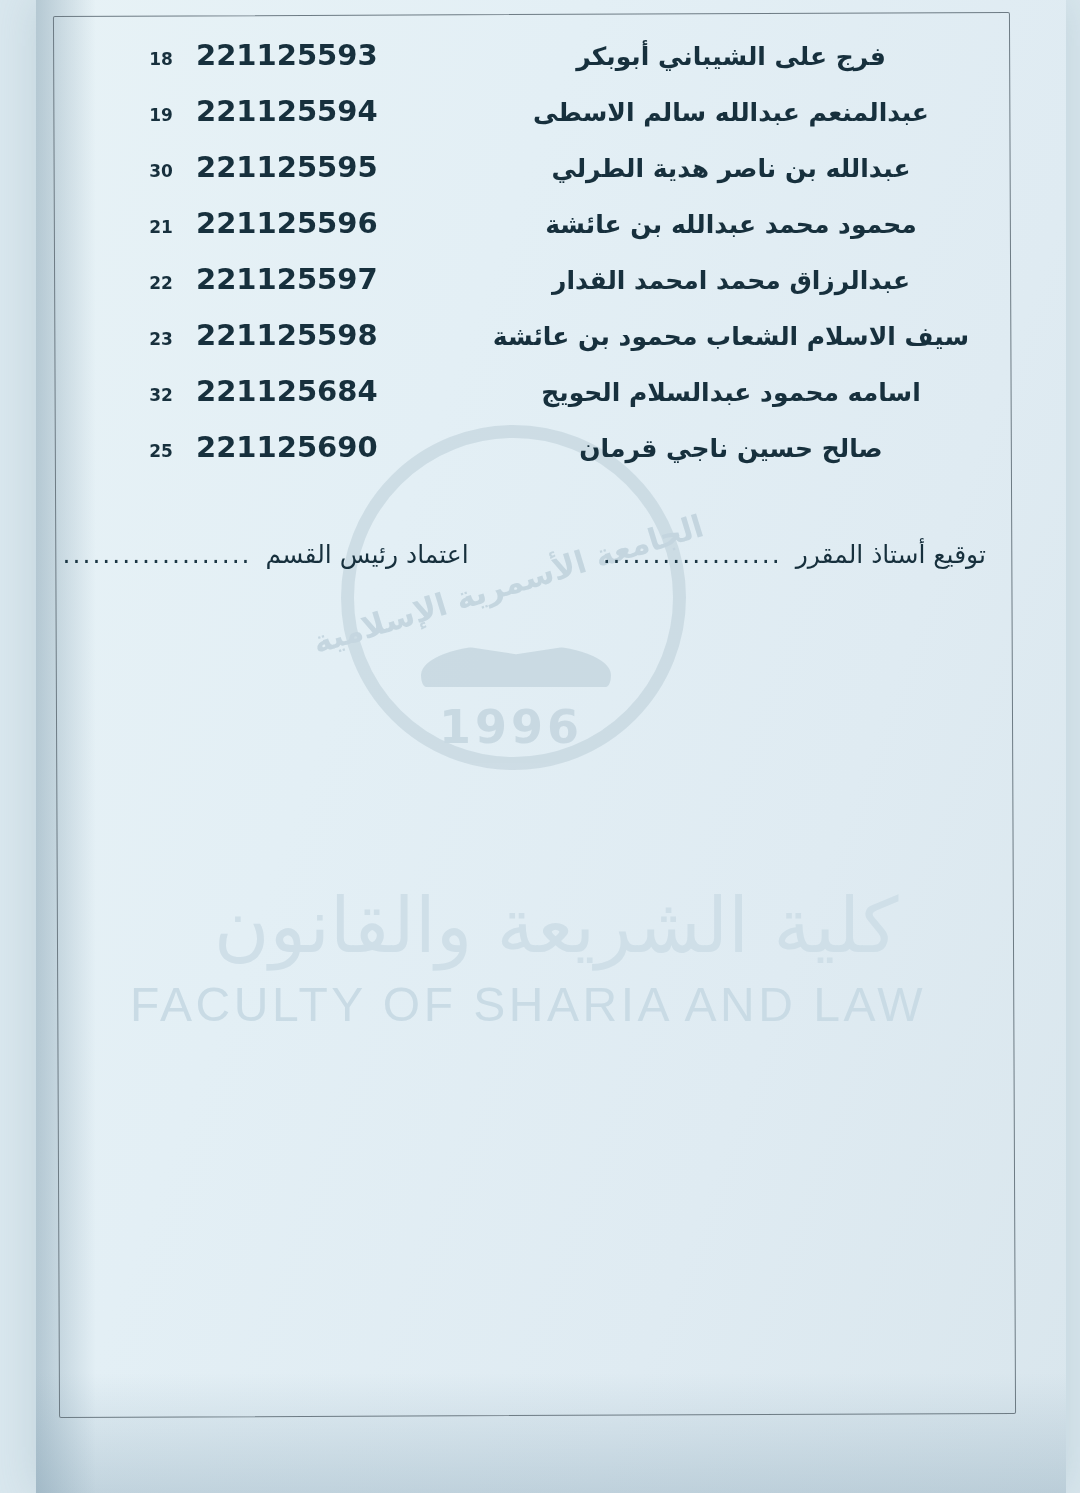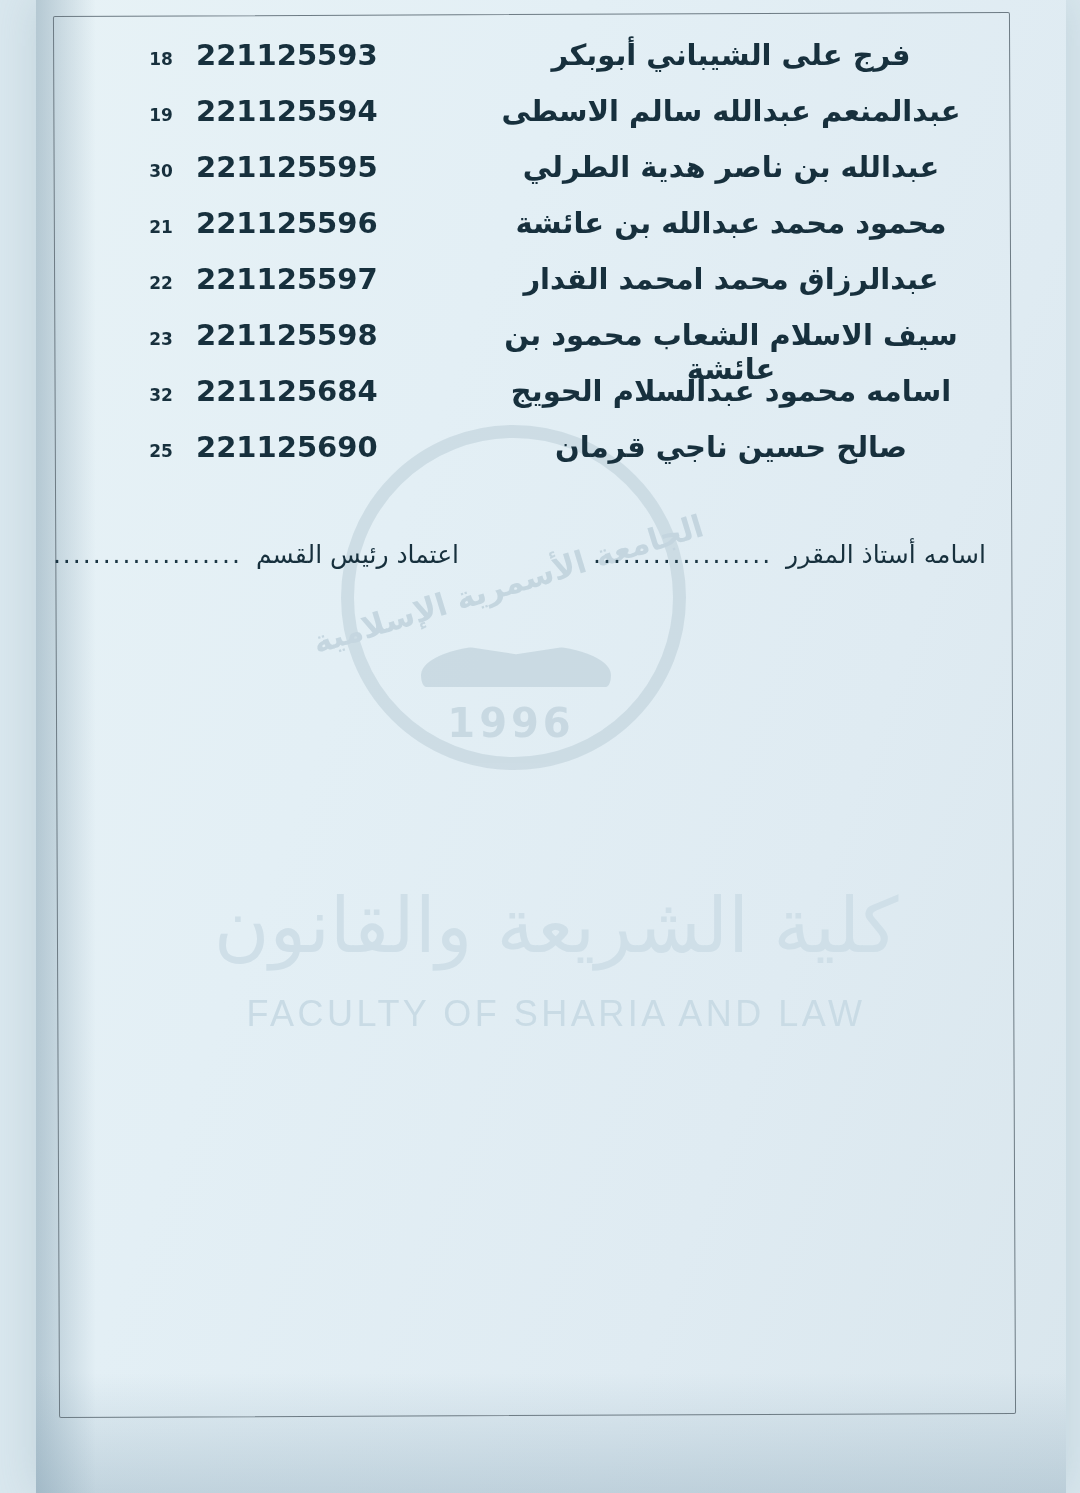--- a/index.html
+++ b/index.html
@@ -83,21 +83,21 @@
     border-radius: 50% 50% 6px 6px / 85% 85% 14px 14px;
     clip-path: polygon(0% 40%, 18% 0%, 50% 22%, 82% 0%, 100% 40%, 100% 100%, 0% 100%);
   }
   #wm-year {
     position: absolute;
     left: 0;
     top: 400px;
     width: 420px;
     text-align: center;
     font-family: "DejaVu Sans", sans-serif;
-    font-size: 40px;
+    font-size: 46px;
     font-weight: bold;
     letter-spacing: 4px;
     color: #b0c5d1;
   }
   #wm-arabic-curve {
     position: absolute;
     left: 10px;
     top: 265px;
     width: 400px;
     text-align: center;
@@ -120,23 +120,23 @@
   }
   #faculty-ar {
     font-family: "DejaVu Sans", sans-serif;
     font-size: 76px;
     color: #cfdfe8;
     letter-spacing: 6px;
     line-height: 1.2;
     white-space: nowrap;
   }
   #faculty-en {
-    margin-top: 22px;
+    margin-top: 6px;
     font-family: "Liberation Sans", sans-serif;
-    font-size: 36px;
+    font-size: 48px;
     color: #c9dbe5;
     letter-spacing: 3.5px;
     white-space: nowrap;
   }
 
   
   #student-table {
     position: absolute;
     right: 70px;
     top: 38px;
@@ -163,21 +163,21 @@
     font-family: "DejaVu Sans", sans-serif;
     font-size: 29px;
     font-weight: bold;
     color: #17303d;
     direction: ltr;
   }
   .col-name {
     flex: 1;
     text-align: center;
     font-family: "DejaVu Sans", sans-serif;
-    font-size: 29px;
+    font-size: 25px;
     font-weight: bold;
     color: #17303d;
     padding-right: 20px;
     padding-left: 110px;
   }
 
   
   #signature-row {
     position: absolute;
     right: 70px;
@@ -277,21 +277,21 @@
     <div class="row">
       <div class="col-name">صالح حسين ناجي قرمان</div>
       <div class="col-id">221125690</div>
       <div class="col-idx">25</div>
     </div>
 
   </div>
 
   <div id="signature-row">
     <div class="sig-block" id="sig-prof">
-      <span class="sig-label">اسامه أستاذ المقرر</span>
+      <span class="sig-label">توقيع أستاذ المقرر</span>
       <span class="sig-dots">..................</span>
     </div>
     <div class="sig-block" id="sig-head">
       <span class="sig-label">اعتماد رئيس القسم</span>
       <span class="sig-dots">...................</span>
     </div>
   </div>
 
 </div>
 

